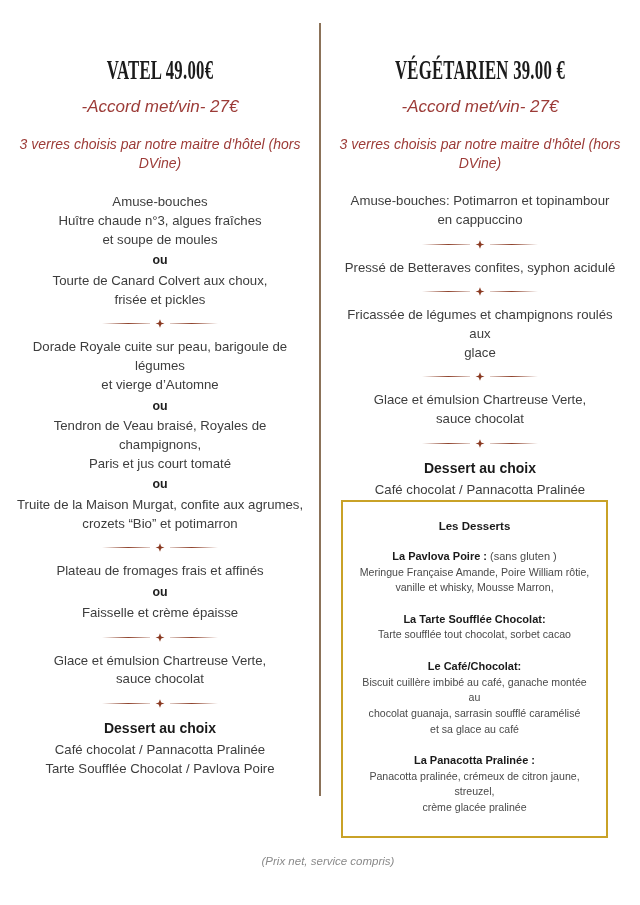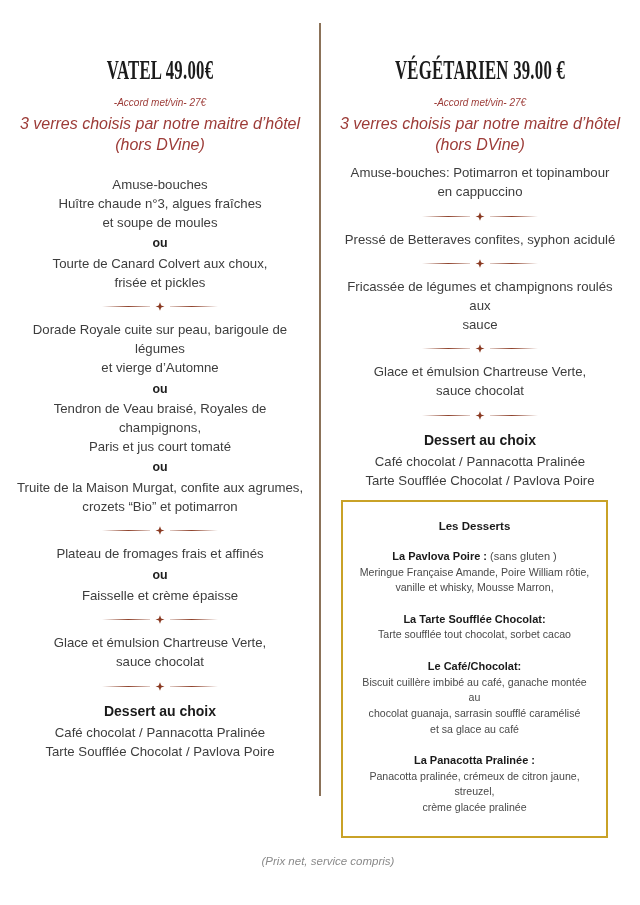--- a/index.html
+++ b/index.html
@@ -55,31 +55,31 @@
     letter-spacing: 0.4px;
     color: #1b1b1b;
     margin: 0 0 12px 0;
     transform: scaleX(0.62);
     transform-origin: center;
     white-space: nowrap;
     line-height: 1.05;
   }
 
   .accord {
-    font-size: 10px;
+    font-size: 17px;
     font-style: italic;
     color: #9c3b37;
-    margin: 0 0 3px 0;
+    margin: 0 0 16px 0;
     line-height: 1.35;
   }
   .accord-sub {
-    font-size: 16px;
+    font-size: 14px;
     font-style: italic;
     color: #9c3b37;
-    margin: 0 0 8px 0;
+    margin: 0 0 19px 0;
     line-height: 1.35;
   }
 
   .dish {
     font-size: 13.2px;
     line-height: 1.42;
     color: #3d3d3d;
     margin: 0;
     padding: 0 2px;
   }
@@ -343,21 +343,21 @@
     </linearGradient>
   </defs>
   <rect x="6" y="5" width="48" height="1" fill="url(#fadeL)"></rect>
   <rect x="74" y="5" width="48" height="1" fill="url(#fadeR)"></rect>
   <path d="M64 1.2 L65.6 5.5 L64 9.8 L62.4 5.5 Z" fill="#8a3a22"></path>
   <path d="M59.5 5.5 L64 4.2 L68.5 5.5 L64 6.8 Z" fill="#8a3a22"></path>
 </svg>
         </div>
         <div class="dish">
           <div>Fricassée de légumes et champignons roulés aux</div>
-          <div>sauce</div>
+          <div>glace</div>
         </div>
         <div class="ornament">
 <svg width="128" height="11" viewBox="0 0 128 11" xmlns="http://www.w3.org/2000/svg" aria-hidden="true">
   <defs>
     <linearGradient id="fadeL" x1="0" x2="1">
       <stop offset="0" stop-color="#8a3a22" stop-opacity="0"></stop>
       <stop offset="0.55" stop-color="#8a3a22" stop-opacity="0.95"></stop>
       <stop offset="1" stop-color="#8a3a22" stop-opacity="0.25"></stop>
     </linearGradient>
     <linearGradient id="fadeR" x1="0" x2="1">

